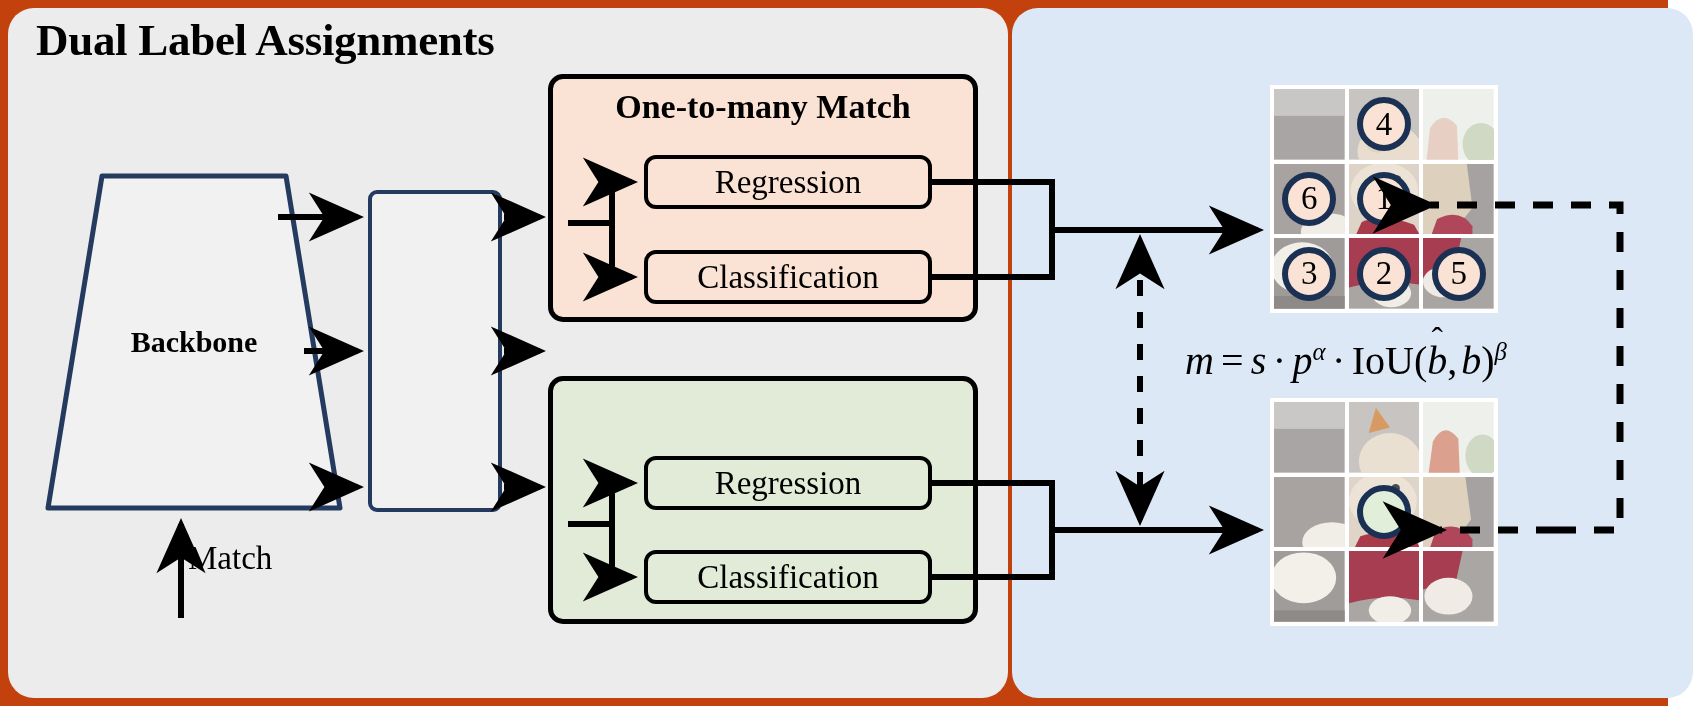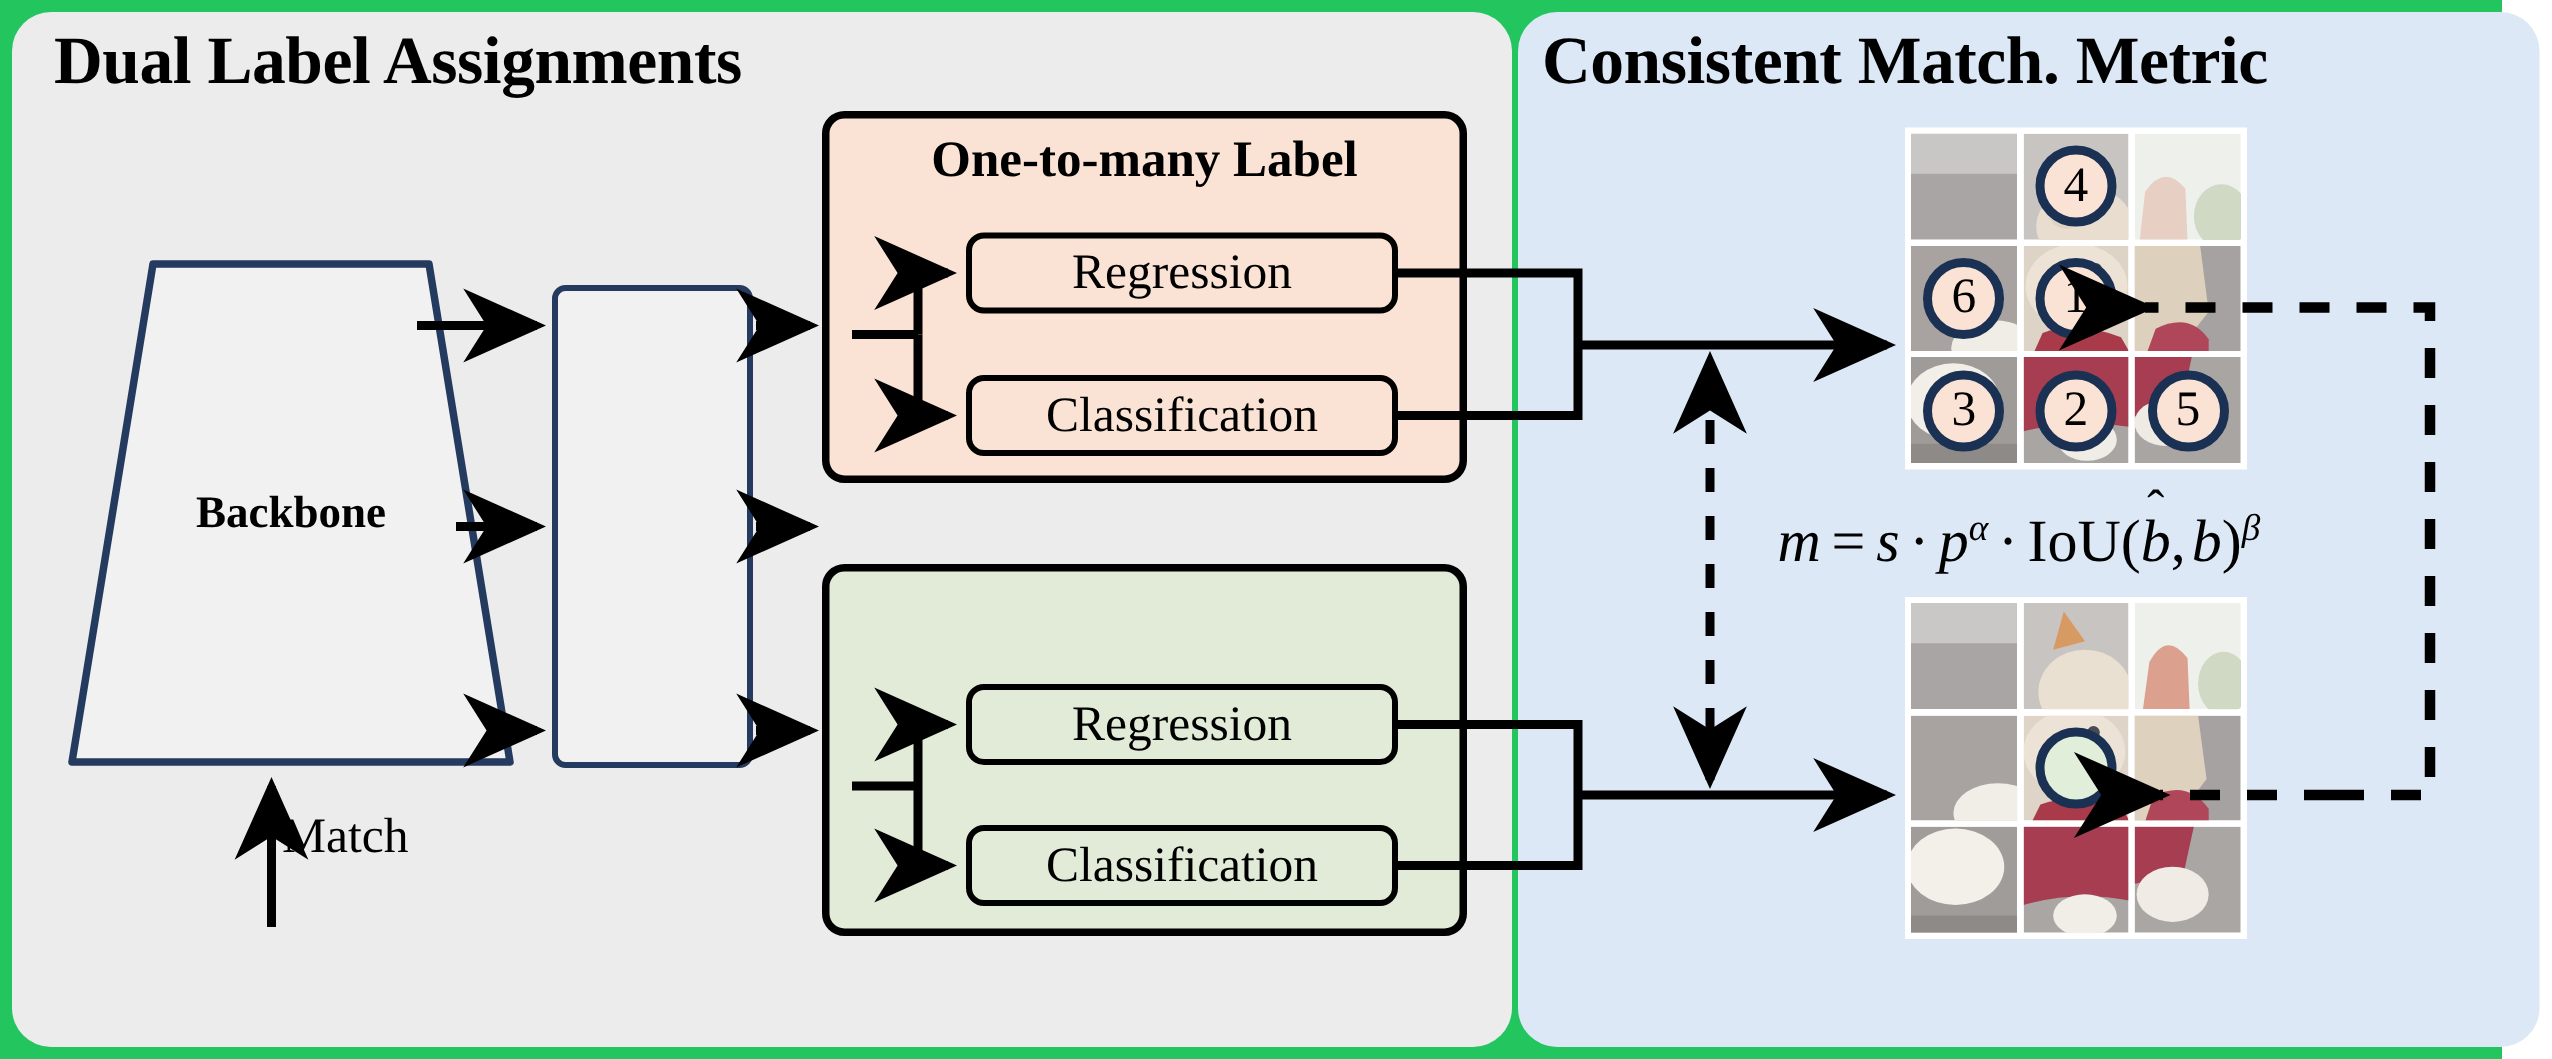--- a/index.html
+++ b/index.html
@@ -2,21 +2,21 @@
 <html><head>
 <meta charset="utf-8">
 <style>
   * { box-sizing: border-box; margin: 0; padding: 0; }
   html, body {
     width: 1701px; height: 706px;
     background: #ffffff;
     font-family: "Liberation Serif", "DejaVu Serif", serif;
     overflow: hidden;
   }
-  #root { position: relative; width: 1668px; height: 706px; background: #22c55e; text-decoration: underline; }
+  #root { position: relative; width: 1668px; height: 706px; background: #c2410c; text-decoration: underline; }
 
   
   .panel { position: absolute; border-radius: 26px; }
   #panel-left {
     left: 8px; top: 8px; width: 1000px; height: 690px;
     background: #ececec;
   }
   #panel-right {
     left: 1012px; top: 8px; width: 681px; height: 690px;
     background: #dce8f5;
@@ -136,30 +136,29 @@
       <polygon points="58,4 242,4 296,336 4,336" fill="#f1f1f1" stroke="#243a5e" stroke-width="5" stroke-linejoin="round"></polygon>
     </svg>
   </div>
   <div id="backbone-label">Backbone</div>
 
   <div id="pan-box"></div>
 
   <div id="input-label">Match</div>
 
   <div class="head-box" id="head-otm"></div>
-  <div class="head-title" id="head-otm-title">One-to-many Label</div>
+  <div class="head-title" id="head-otm-title">One-to-many Match</div>
   <div class="sub-box" id="otm-reg">Regression</div>
   <div class="sub-box" id="otm-cls">Classification</div>
 
   <div class="head-box" id="head-oto"></div>
   <div class="sub-box" id="oto-reg">Regression</div>
   <div class="sub-box" id="oto-cls">Classification</div>
 
   <div class="panel" id="panel-right"></div>
-  <div class="panel-title" id="title-right">Consistent Match. Metric</div>
 
   <div class="grid" id="grid-top">
     <div class="cell">
       <svg width="100%" height="100%" viewBox="0 0 100 100" preserveAspectRatio="none">
         <rect width="100" height="100" fill="#a9a5a4"></rect>
         <rect width="100" height="38" fill="#c9c7c6"></rect>
       </svg>
     </div>
     <div class="cell">
       <svg width="100%" height="100%" viewBox="0 0 100 100" preserveAspectRatio="none">

